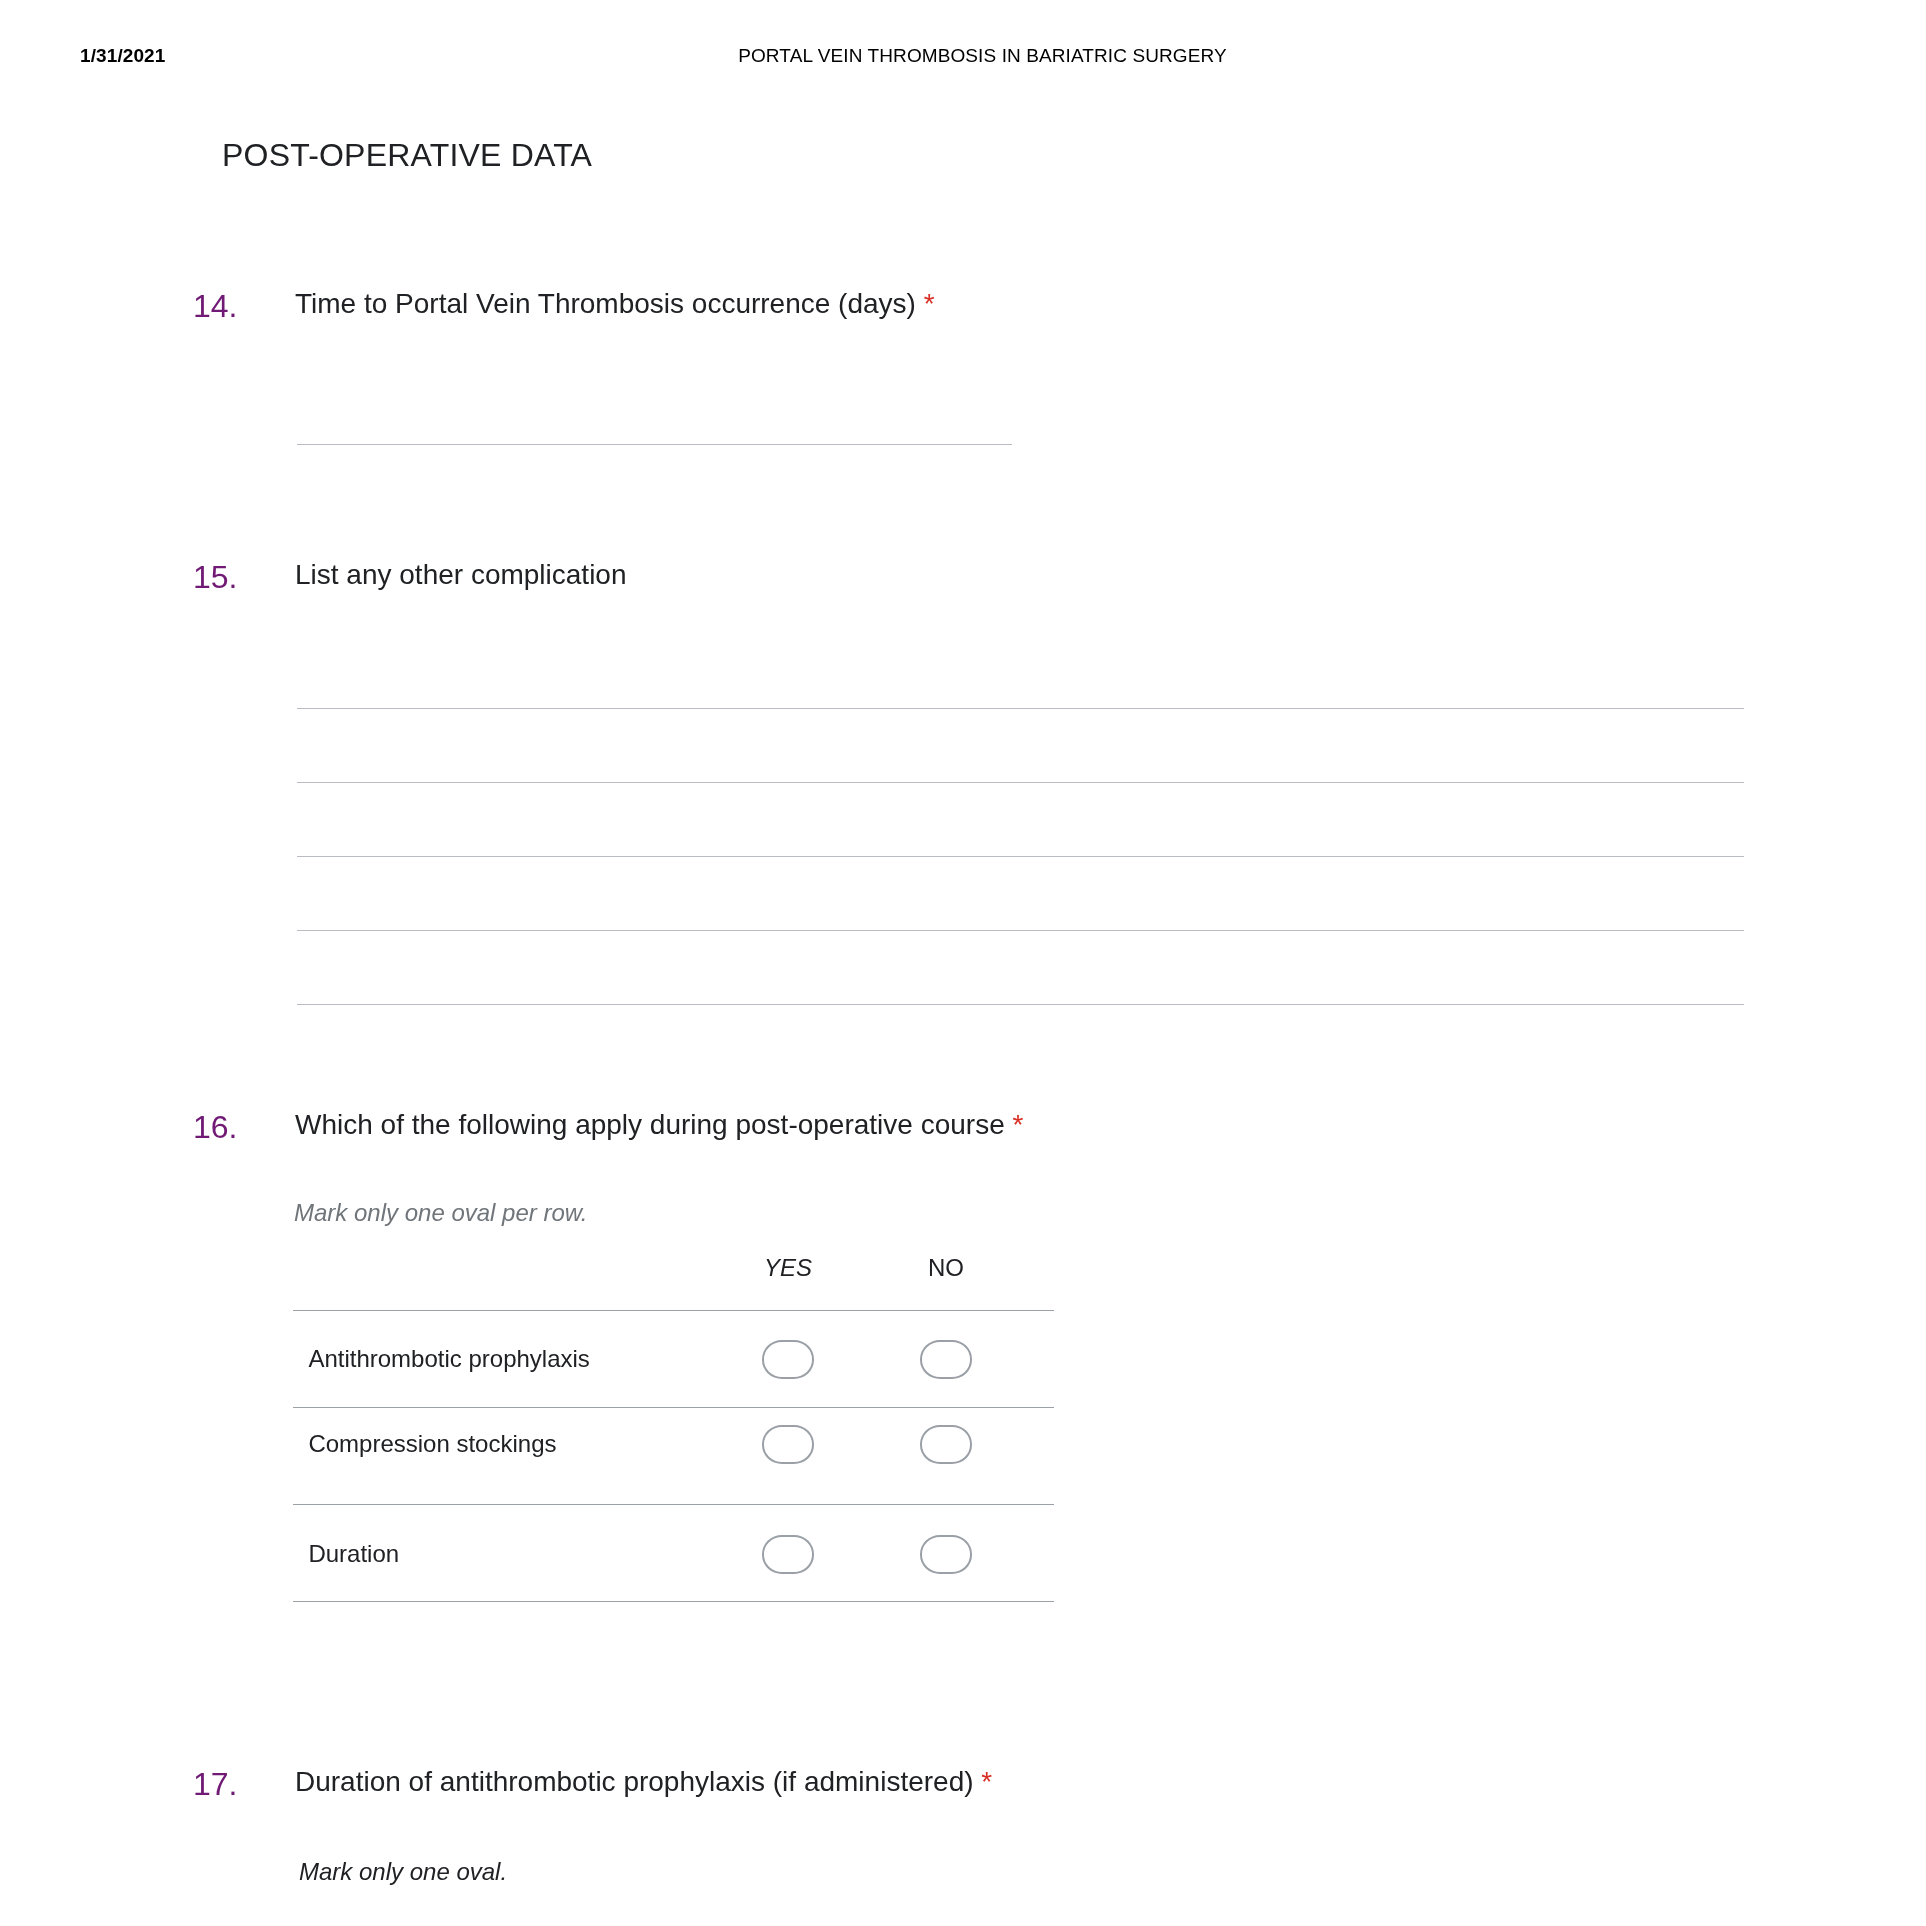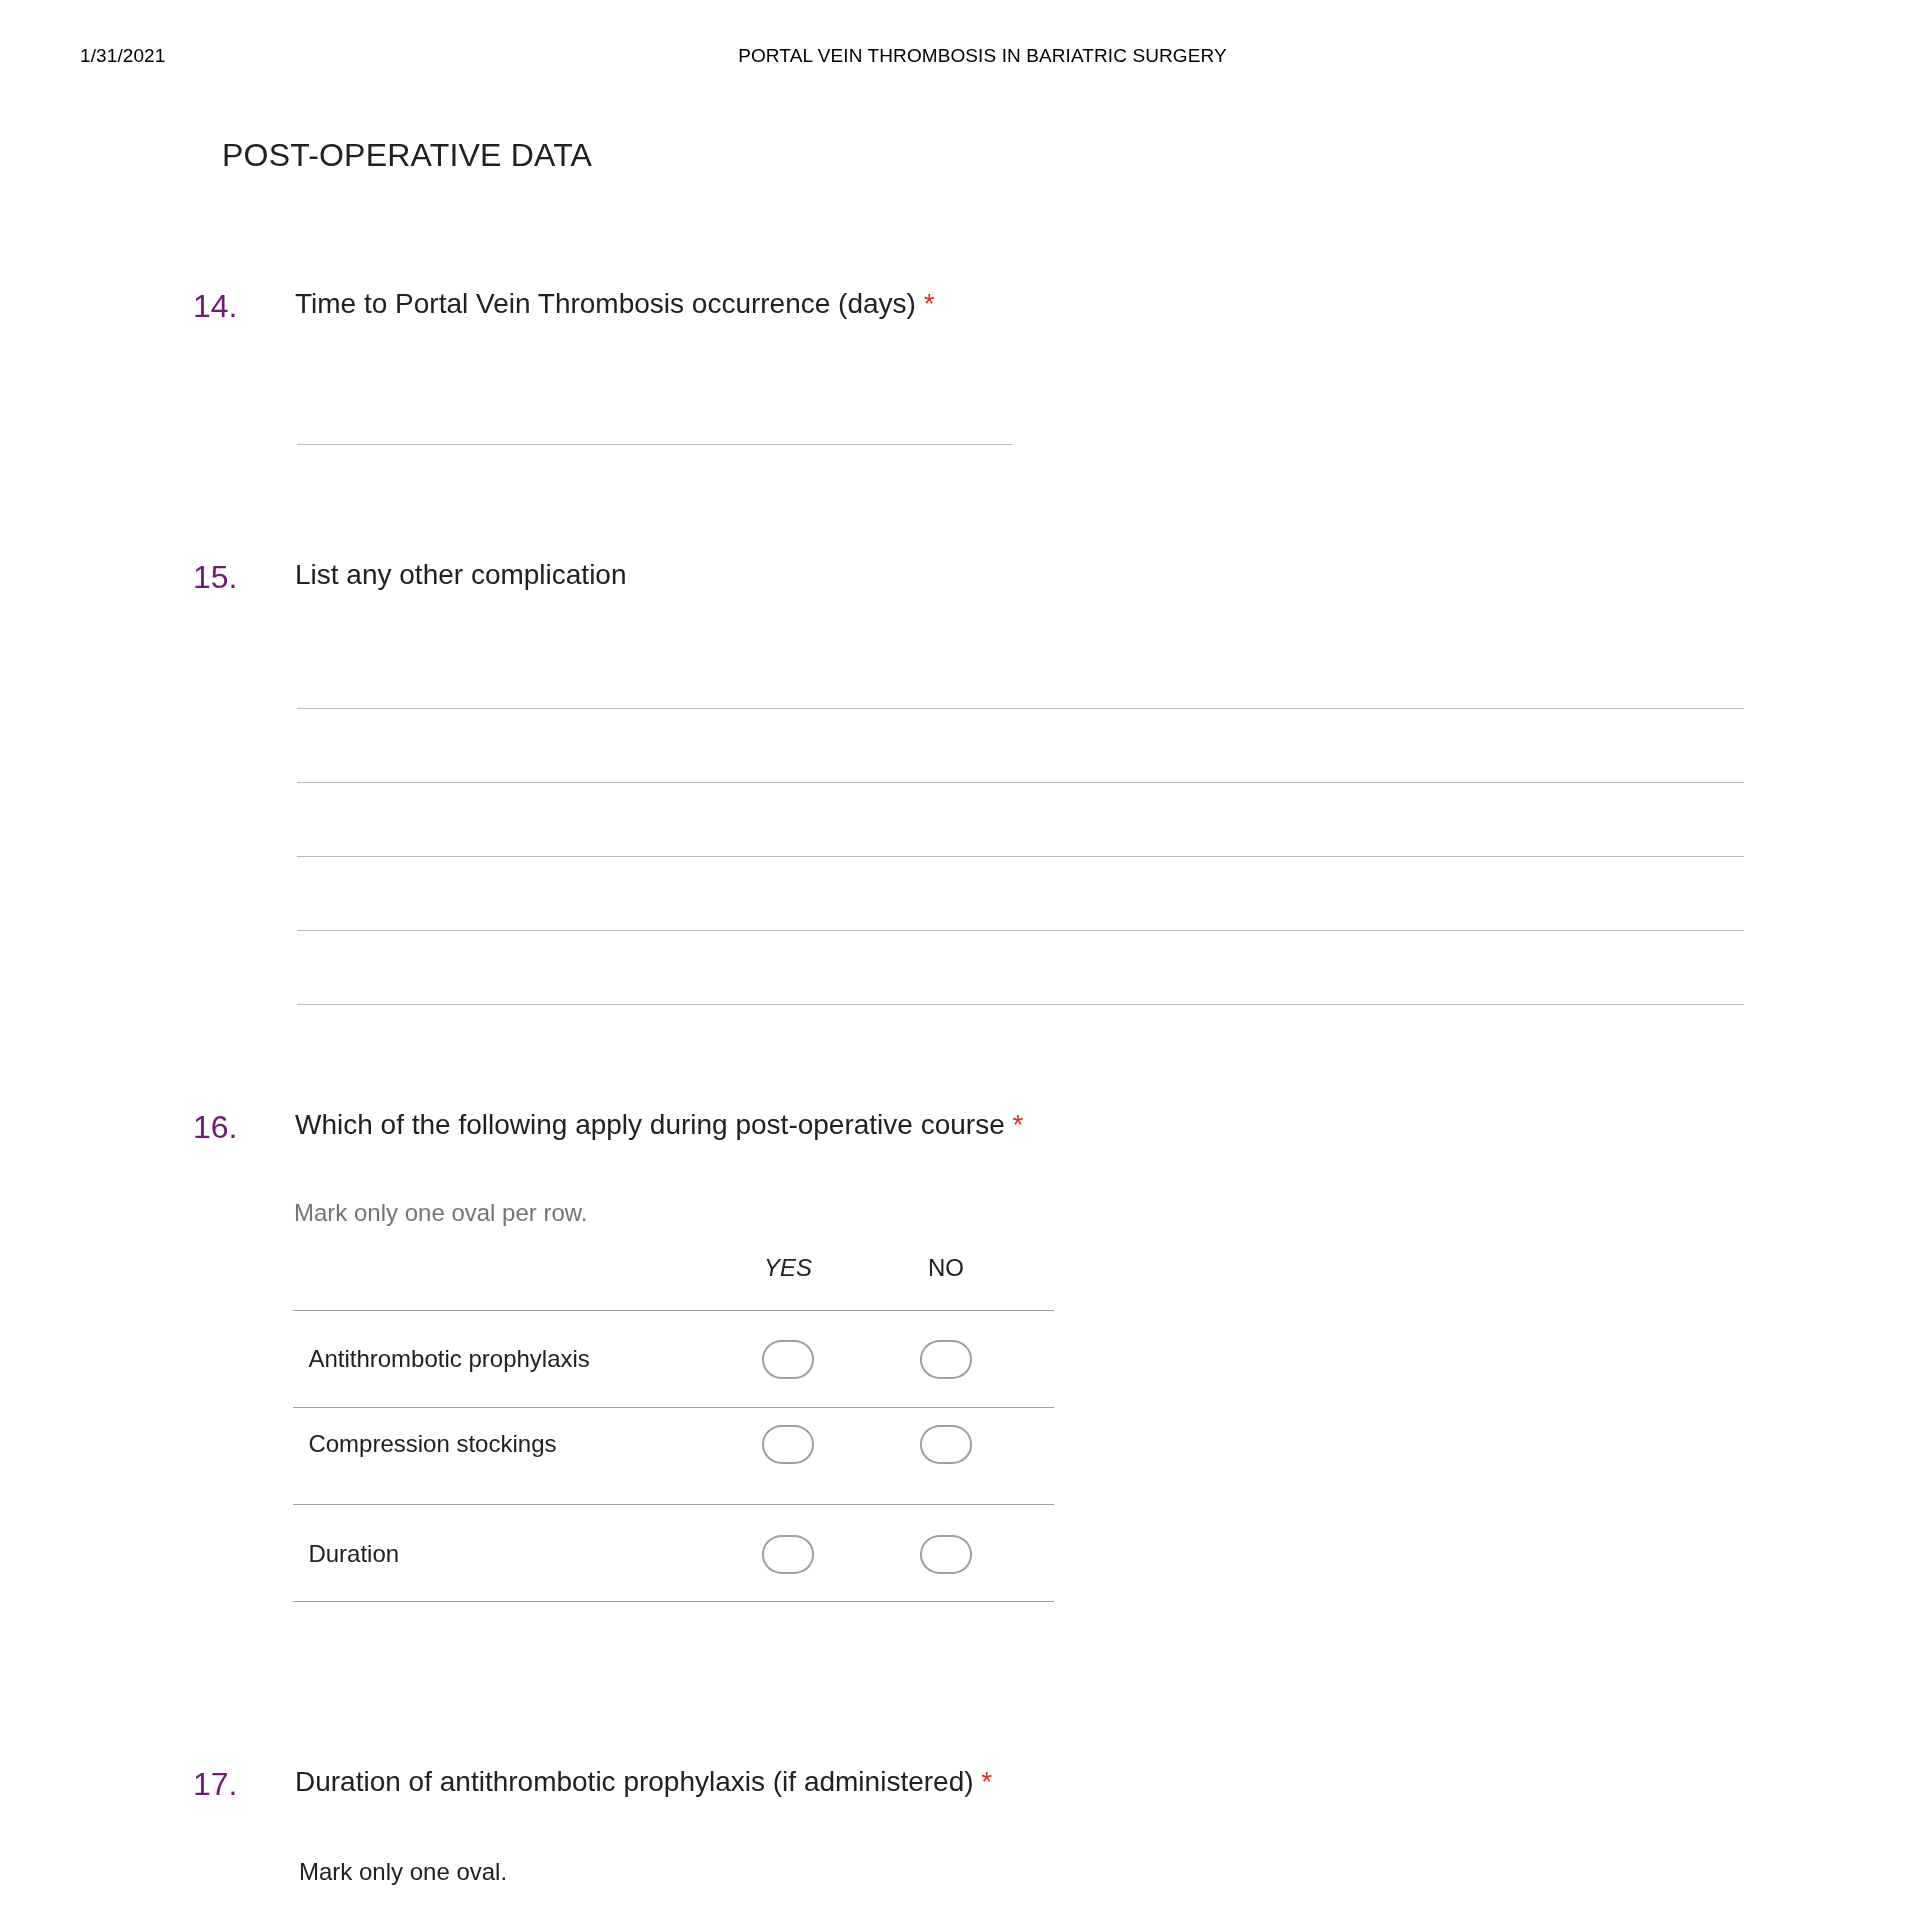--- a/index.html
+++ b/index.html
@@ -26,20 +26,21 @@
     height: 23px;
   }
   .print-header .date {
     position: absolute;
     left: 80px;
     top: 0;
     font-size: 19px;
     color: #000000;
     letter-spacing: 0.1px;
     white-space: nowrap;
+    font-weight: bold;
   }
   .print-header .doc-title {
     position: absolute;
     left: 0;
     top: 0;
     width: 1965px;
     text-align: center;
     font-size: 19px;
     color: #000000;
     letter-spacing: 0.1px;
@@ -98,20 +99,21 @@
   
   .answer-line {
     position: absolute;
     height: 0;
     border-top: 1.2px solid #b9bdc2;
   }
 
   
   .hint {
     position: absolute;
+    font-style: italic;
     font-size: 24px;
     white-space: nowrap;
   }
   .hint.gray { color: #70757a; }
   .hint.dark { color: #202124; text-align: right; }
 
   
   .grid {
     position: absolute;
     left: 293px;

